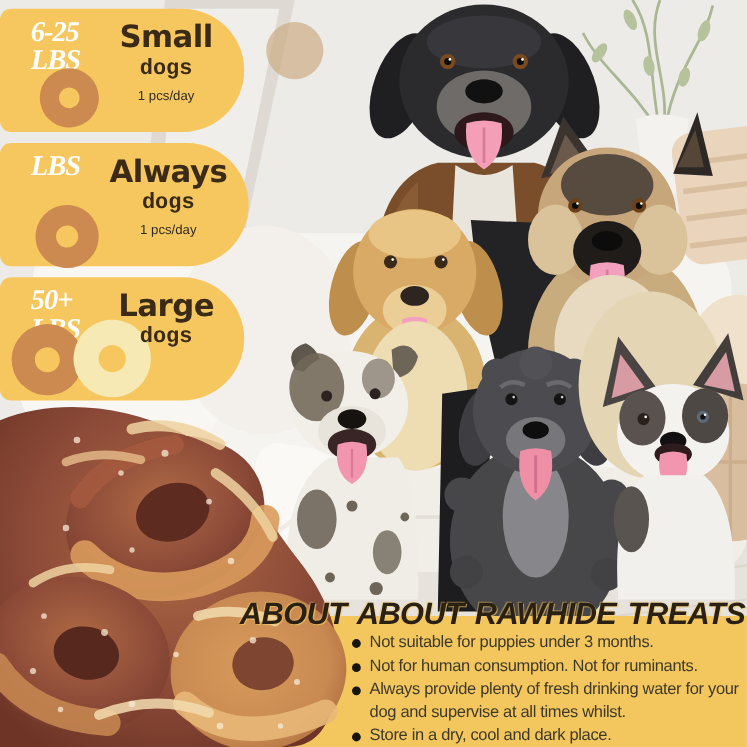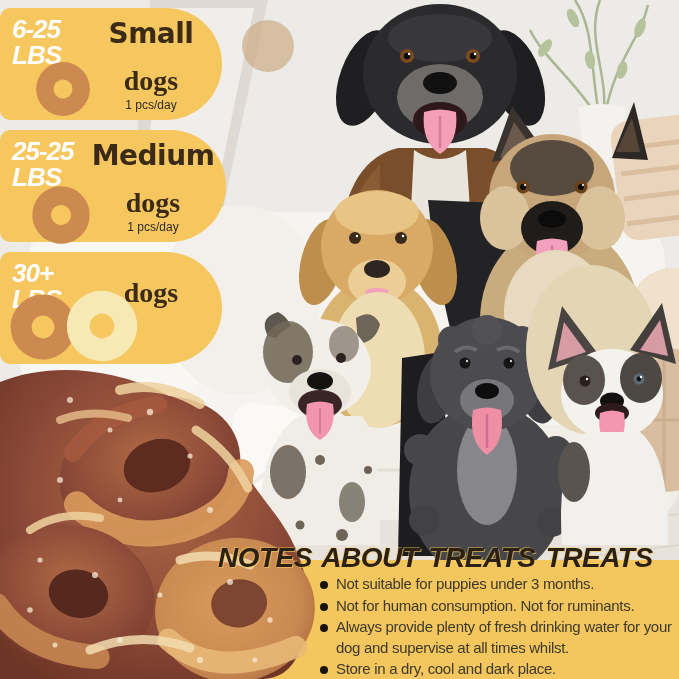--- a/index.html
+++ b/index.html
@@ -22,44 +22,44 @@
 
   
   .card{
     position:absolute;left:0;background:var(--card-yellow);
     border-radius:10px 56px 56px 10px;z-index:4;
   }
   .card.c1{top:8px;width:222px;height:112px;}
   .card.c2{top:130px;width:226px;height:112px;}
   .card.c3{top:252px;width:222px;height:112px;}
   .weight{
-    position:absolute;left:12px;top:8px;
-    font-family:Liberation Sans, sans-serif;
+    position:absolute;left:28px;top:8px;
+    font-family:Liberation Serif, serif;
     font-weight:bold;font-style:italic;
     font-size:26px;line-height:26px;color:var(--weight-text);
     letter-spacing:-1px;
   }
   .weight .unit{display:block;}
   .donut{position:absolute;}
   .donut svg{display:block;width:100%;height:100%;}
   .c1 .donut.d1{left:34px;top:52px;width:58px;height:58px;transform:rotate(-12deg);}
   .c2 .donut.d1{left:30px;top:54px;width:62px;height:62px;transform:rotate(8deg);}
   .c3 .donut.d1{left:8px; top:40px;width:70px;height:70px;transform:rotate(-10deg);}
   .c3 .donut.d2{left:64px;top:36px;width:76px;height:76px;transform:rotate(14deg);}
   .card-texts{
     position:absolute;left:92px;right:12px;top:10px;
     display:flex;flex-direction:column;align-items:center;text-align:center;
   }
   .size-label{
     font-family:"DejaVu Sans",sans-serif;font-weight:bold;
     font-size:28px;line-height:32px;color:var(--size-text);letter-spacing:-0.5px;text-align:center;
   }
   .species-label{
-    font-family:Liberation Serif, serif;font-weight:bold;
-    font-size:28px;line-height:25px;color:var(--size-text);margin-top:18px;
+    font-family:Liberation Mono, monospace;font-weight:bold;
+    font-size:20px;line-height:25px;color:var(--size-text);
   }
   .ration-label{
     font-size:12px;line-height:24px;color:var(--ration-text);
   }
 
   
   .notes-panel{
     position:absolute;left:236px;top:560px;right:0;bottom:0;
     background:var(--panel-yellow);z-index:5;text-decoration:underline;
   }
@@ -307,64 +307,64 @@
     </div>
     <div class="card-texts">
       <div class="size-label">Small</div>
       <div class="species-label">dogs</div>
       <div class="ration-label">1 pcs/day</div>
     </div>
   </div>
 
   <div class="card c2">
     <div class="weight">
-      <span>25-25</span>
       <span class="unit">LBS</span>
     </div>
     <div class="donut d1">
       <svg viewBox="0 0 40 40">
           <circle cx="20" cy="20" r="12.5" fill="none" stroke="#CC8A51" stroke-width="12"></circle>
         </svg>
     </div>
     <div class="card-texts">
-      <div class="size-label">Medium</div>
+      <div class="size-label">Always</div>
       <div class="species-label">dogs</div>
       <div class="ration-label">1 pcs/day</div>
     </div>
   </div>
 
   <div class="card c3">
     <div class="weight">
-      <span>30+</span>
+      <span>50+</span>
       <span class="unit">LBS</span>
     </div>
     <div class="donut d1">
       <svg viewBox="0 0 40 40">
           <circle cx="20" cy="20" r="12.5" fill="none" stroke="#CC8A51" stroke-width="12"></circle>
         </svg>
     </div>
     <div class="donut d2">
       <svg viewBox="0 0 40 40">
           <circle cx="20" cy="20" r="12.5" fill="none" stroke="#F7E9B4" stroke-width="12"></circle>
         </svg>
     </div>
     <div class="card-texts">
+      <div class="size-label">Large</div>
       <div class="species-label">dogs</div>
     </div>
   </div>
 
   <div class="notes-panel">
     <ul class="notes-list">
       <li>Not suitable for puppies under 3 months.</li>
       <li>Not for human consumption. Not for ruminants.</li>
       <li>Always provide plenty of fresh drinking water for your dog and supervise at all times whilst.</li>
       <li>Store in a dry, cool and dark place.</li>
     </ul>
   </div>
-  <div class="notes-heading">NOTES ABOUT TREATS TREATS</div>
+  <div class="notes-heading">ABOUT ABOUT RAWHIDE TREATS</div>
 
   <svg class="treats-svg" width="340" height="319" viewBox="0 0 340 319">
     <defs>
       <radialGradient id="tg1" cx="50%" cy="40%" r="70%">
         <stop offset="0%" stop-color="#B06A45"></stop>
           <stop offset="60%" stop-color="#8C4A38"></stop>
           <stop offset="100%" stop-color="#6E3526"></stop>
       </radialGradient>
       <radialGradient id="tg2" cx="45%" cy="45%" r="70%">
         <stop offset="0%" stop-color="#D99A5C"></stop>

